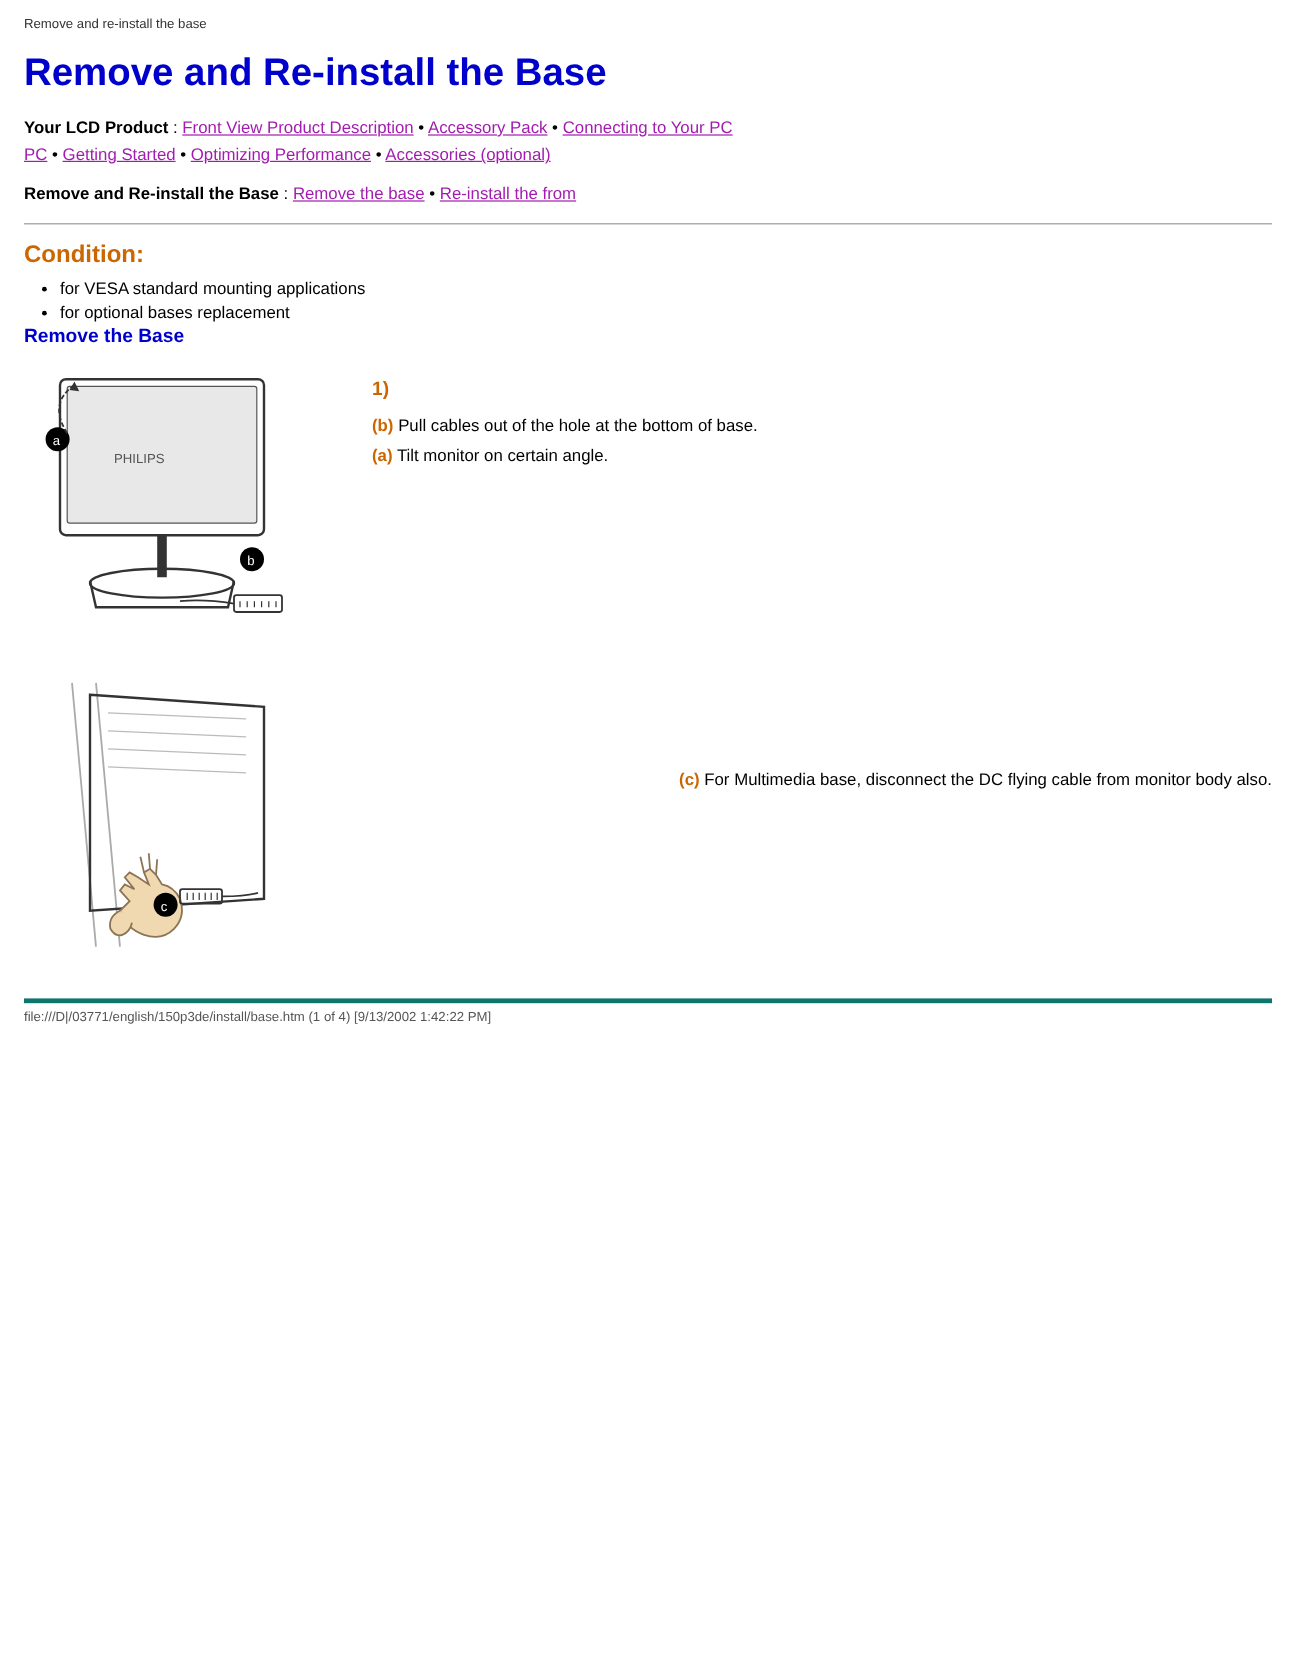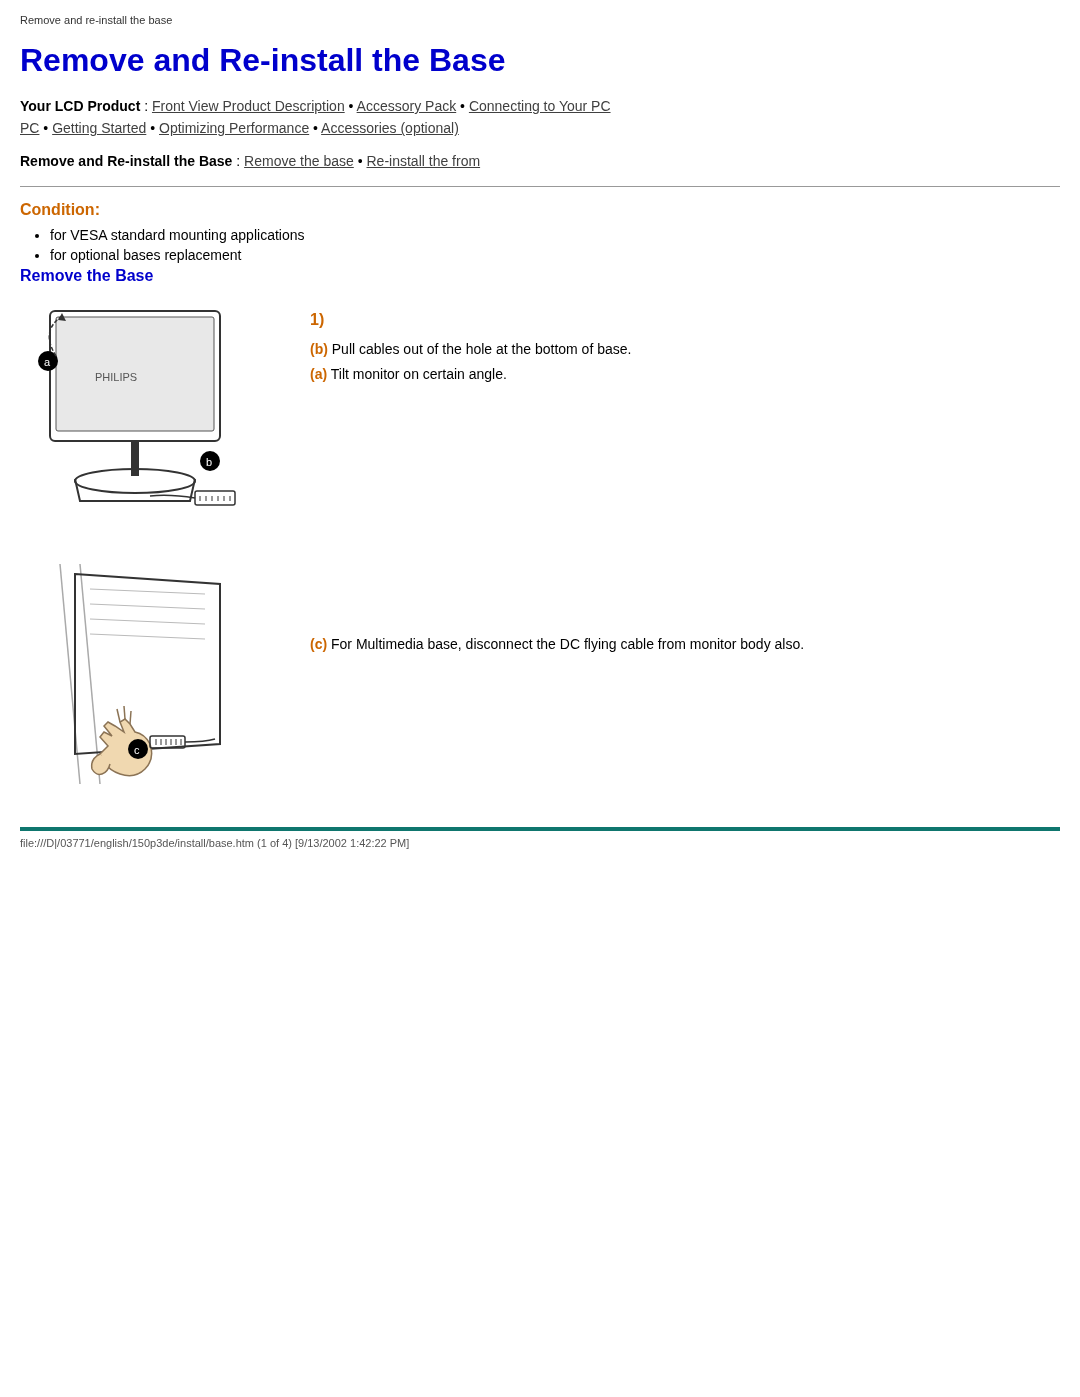--- a/index.html
+++ b/index.html
@@ -28,31 +28,31 @@
       margin: 8px 0 16px 0;
     }
     .breadcrumb-section {
       margin-bottom: 10px;
       line-height: 1.6;
     }
     .breadcrumb-section strong {
       font-weight: bold;
     }
     .breadcrumb-section a {
-      color: #404040;
+      color: #a21caf;
       text-decoration: underline;
     }
     .separator {
       border-top: 1px solid #999;
       margin: 14px 0;
     }
     .condition-title {
       color: #cc6600;
       font-weight: bold;
-      font-size: 16px;
+      font-size: 20px;
       margin-bottom: 8px;
       margin-top: 12px;
     }
     .condition-list {
       list-style: disc;
       margin-left: 30px;
       margin-bottom: 3px;
     }
     .condition-list li {
       margin-bottom: 4px;
@@ -211,21 +211,21 @@
         <line x1="141" y1="185" x2="141" y2="191" stroke="#333" stroke-width="1"></line>
         <line x1="146" y1="185" x2="146" y2="191" stroke="#333" stroke-width="1"></line>
         <line x1="151" y1="185" x2="151" y2="191" stroke="#333" stroke-width="1"></line>
         <line x1="156" y1="185" x2="156" y2="191" stroke="#333" stroke-width="1"></line>
         <line x1="161" y1="185" x2="161" y2="191" stroke="#333" stroke-width="1"></line>
 
         <path d="M165,188 Q185,188 195,185" fill="none" stroke="#333" stroke-width="1.5"></path>
       </svg>
     </div>
 
-    <div class="text-col" style="padding-top:80px;">
+    <div class="text-col" style="padding-top:80px;text-align:right;">
       <p class="step-text">
         <span class="step-label">(c)</span><span> For Multimedia base, disconnect the DC flying cable from monitor body also.</span>
       </p>
     </div>
   </div>
 
 </div>
 
 <div class="footer-bar">
   <span>file:///D|/03771/english/150p3de/install/base.htm (1 of 4) [9/13/2002 1:42:22 PM]</span>

